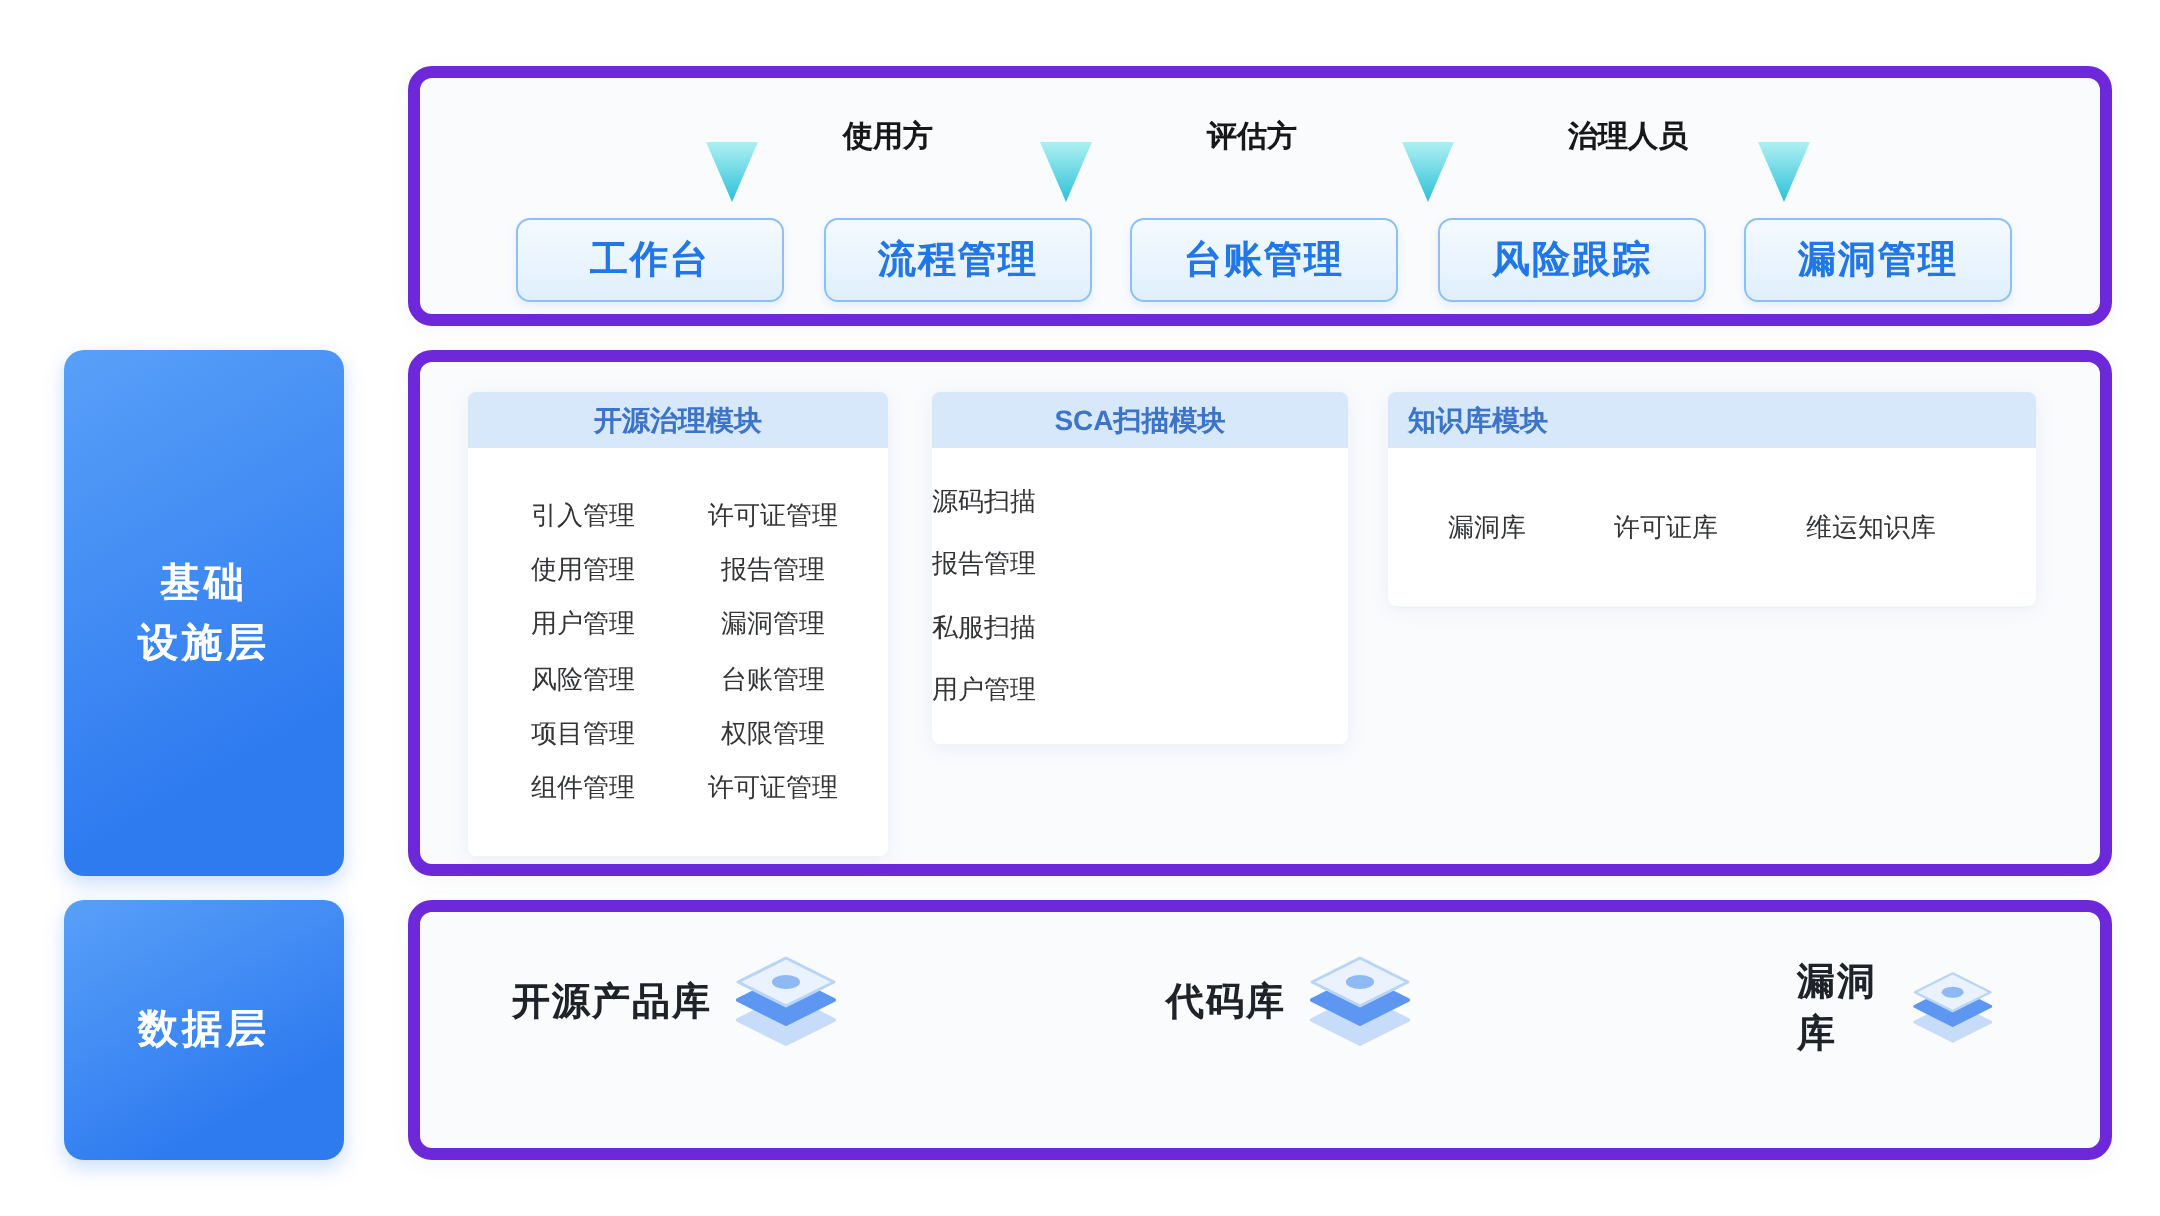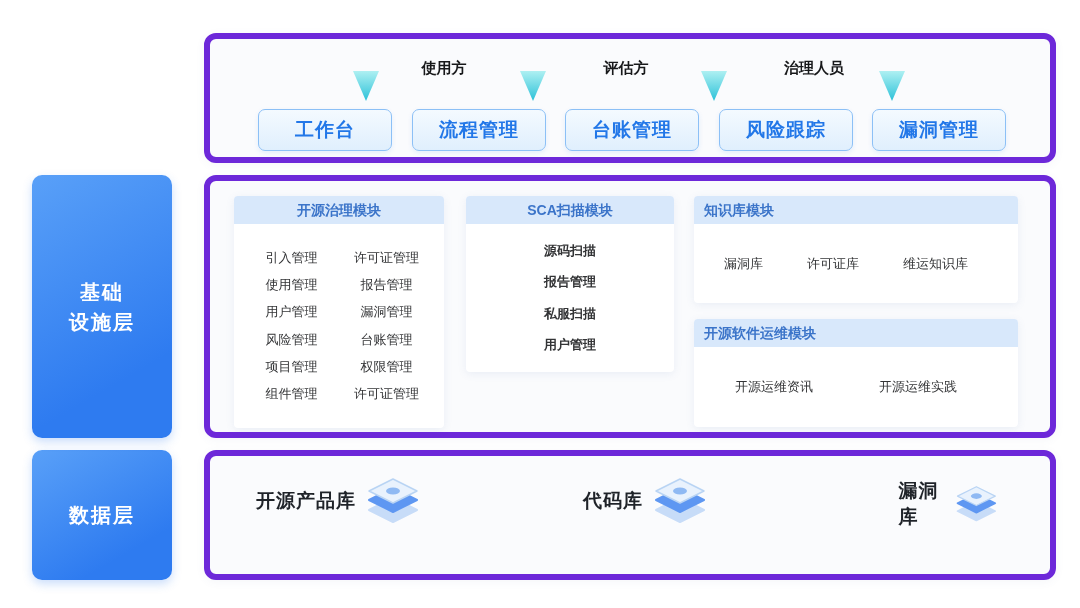--- a/index.html
+++ b/index.html
@@ -51,21 +51,21 @@
   .module-header.left{text-align:left;padding-left:10px;}
   #card-governance{left:24px;top:15px;width:210px;height:232px;}
   #card-sca{left:256px;top:15px;width:208px;height:176px;}
   #card-knowledge{left:484px;top:15px;width:324px;height:107px;}
   #card-ops{left:484px;top:138px;width:324px;height:108px;}
 
   .gov-grid{height:calc(100% - 28px);display:grid;grid-template-columns:1fr 1fr;
     align-content:space-evenly;padding:16px 10px;}
   .gov-grid .module-item{text-align:center;}
   .sca-list{height:calc(100% - 28px);display:flex;flex-direction:column;
-    align-items:center;justify-content:space-evenly;padding:4px 0;font-weight:bold;}
+    align-items:flex-start;justify-content:space-evenly;padding:4px 0;}
   .row-list{height:calc(100% - 28px);display:flex;align-items:center;
     justify-content:space-around;padding:0 28px 0 8px;}
   .module-item{font-size:13px;color:#333436;}
 
   
   .db-group{position:absolute;top:22px;transform:translateX(-50%);
     display:flex;flex-direction:row;align-items:center;gap:8px;}
   .db-label{font-size:19px;font-weight:600;color:#1f2329;letter-spacing:1px;}
 </style>
 </head>
@@ -129,27 +129,20 @@
 
     <div class="module-card" id="card-knowledge">
       <div class="module-header left">知识库模块</div>
       <div class="row-list">
         <span class="module-item">漏洞库</span>
         <span class="module-item">许可证库</span>
         <span class="module-item">维运知识库</span>
       </div>
     </div>
 
-    <div class="module-card" id="card-ops">
-      <div class="module-header left">开源软件运维模块</div>
-      <div class="row-list">
-        <span class="module-item">开源运维资讯</span>
-        <span class="module-item">开源运维实践</span>
-      </div>
-    </div>
 
   </div>
 
   <div class="panel" id="panel-data">
 
     <div class="db-group" style="left:129px;">
       <div class="db-label">开源产品库</div>
       <svg width="58" height="46" viewBox="0 0 58 46">
         <path d="M29 20 L53 32 L29 44 L5 32 Z" fill="#c7dcf8" stroke="#c7dcf8" stroke-width="2" stroke-linejoin="round"></path>
         <path d="M29 10 L53 22 L29 34 L5 22 Z" fill="#5e97f2" stroke="#5e97f2" stroke-width="2" stroke-linejoin="round"></path>

